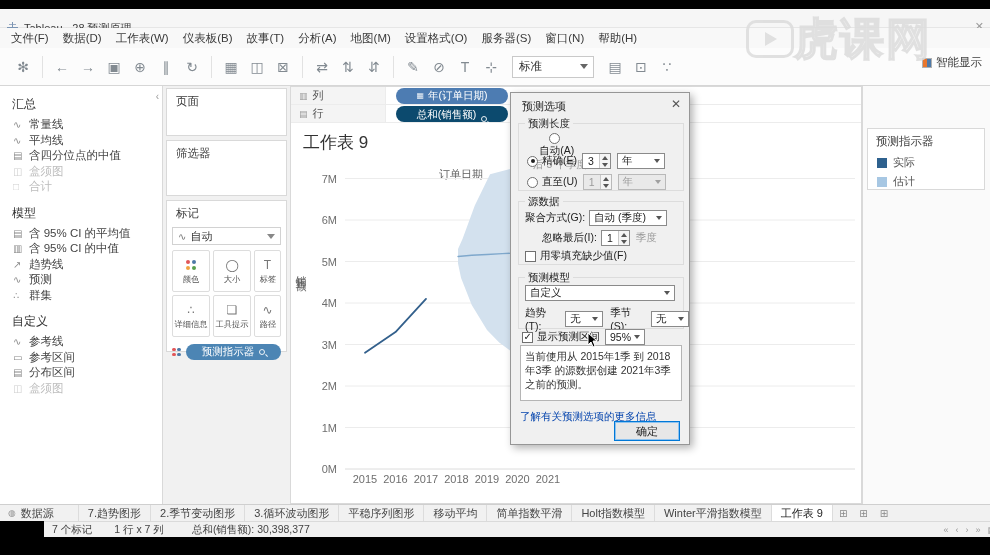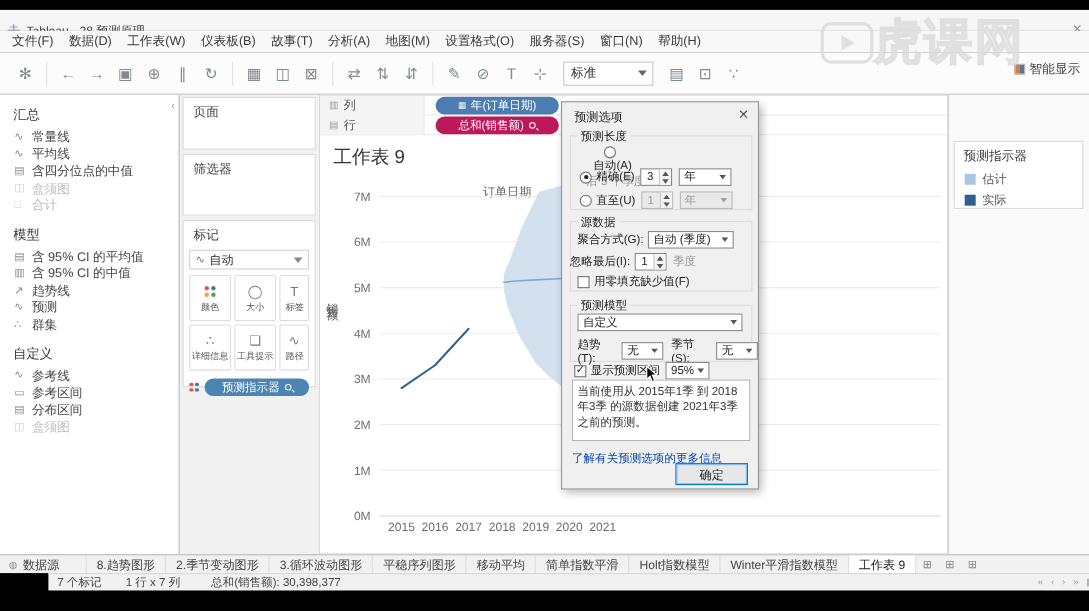--- a/index.html
+++ b/index.html
@@ -76,21 +76,21 @@
   .mag { width:6px; height:6px; border:1.2px solid rgba(255,255,255,.9); border-radius:50%; position:relative; margin-left:5px; flex:none; }
   .mag::after { content:""; position:absolute; left:5px; top:5px; width:3px; height:1.2px; background:rgba(255,255,255,.9); transform:rotate(45deg); }
 
   
   #worksheet { left:290px; top:86px; width:572px; height:418px; background:#fff; border:1px solid #d9d9d9; }
   .shelf-row { height:18px; border-bottom:1px solid #ececec; display:flex; align-items:center; }
   .shelf-label { width:95px; font-size:11px; color:#555; padding-left:8px; display:flex; align-items:center; background:#f4f4f4; height:100%; border-right:1px solid #ececec; }
   .shelf-label .sic { font-size:9px; color:#9a9a9a; margin-right:5px; }
   .shelf-pill { width:112px; margin-left:0; }
   #col-pill { background:#4d7cb2; }
-  #row-pill { background:#be185d; }
+  #row-pill { background:#0c4a6e;align-items:flex-end; }
   .pill .pic { font-size:8px; margin-right:4px; opacity:.9; }
   #sheet-title { left:12px; top:44px; font-size:17px; color:#333; }
   #x-axis-header { left:110px; top:80px; width:120px; text-align:center; font-size:11px; color:#606060; }
   #y-axis-label { left:2px; top:180px; font-size:11px; color:#606060; writing-mode:vertical-rl; letter-spacing:2px; }
   #chart-svg { left:-2px; top:74px; }
 
   
   #right-panel { left:862px; top:86px; width:128px; height:418px; background:#fafafa; border-left:1px solid #d9d9d9; }
   #legend-card { position:absolute; left:4px; top:42px; width:118px; height:62px; background:#fff; border:1px solid #d9d9d9; }
   #legend-title { font-size:11.5px; color:#3c3c3c; padding:5px 0 4px 8px; }
@@ -384,26 +384,26 @@
         <polyline points="76,191.8 106.5,171.05 137,137.85000000000002" fill="none" stroke="#33608c" stroke-width="1.8" stroke-linejoin="round" stroke-linecap="round"></polyline>
         <polyline points="169.0249999999986,95.51999999999998 182.75,94.27499999999998 198,93.445 213.25,92.61499999999998 223.92499999999723,92.19999999999999" fill="none" stroke="#7fa8cc" stroke-width="1.4" stroke-linejoin="round" stroke-linecap="round"></polyline>
       </svg>
   </div>
 
   <div id="right-panel" class="abs">
     <div id="legend-card">
       <div id="legend-title">预测指示器</div>
       <div id="legend-entries">
           <div class="legend-entry">
+            <span class="legend-swatch" style="background: rgb(46, 97, 142);"></span>
+            <span>实际</span>
+          </div>
+          <div class="legend-entry">
             <span class="legend-swatch" style="background: rgb(167, 199, 227);"></span>
             <span>估计</span>
-          </div>
-          <div class="legend-entry">
-            <span class="legend-swatch" style="background: rgb(46, 97, 142);"></span>
-            <span>实际</span>
           </div>
         </div>
     </div>
   </div>
 
   <div id="dialog" class="abs">
     <div id="dlg-title">预测选项</div>
     <div id="dlg-close">✕</div>
 
     <div class="grp" style="top:30px; height:68px;">
@@ -448,21 +448,21 @@
     <div class="grp" style="top:108px; height:64px;">
       <span class="grp-legend">源数据</span>
     </div>
     <div class="drow" style="left:14px; top:117px;">
       <span>聚合方式(G):</span>
       <span class="dd" style="margin-left:4px; width:78px">
         <span>自动 (季度)</span>
           <span class="caret"></span>
       </span>
     </div>
-    <div class="drow" style="left:7px; top:137px;">
+    <div class="drow" style="left:31px; top:137px;">
       <span>忽略最后(I):</span>
       <span class="spin" style="margin-left:4px">
         <span class="sv">1</span>
         <span class="sb">
             <i class="tri-u"></i>
             <i class="tri-d"></i>
           </span>
       </span>
       <span class="gray-txt" style="margin-left:6px">季度</span>
     </div>
@@ -509,21 +509,21 @@
     <div id="dlg-link">了解有关预测选项的更多信息</div>
     <div id="dlg-ok">确定</div>
   </div>
 
   <div id="tab-bar" class="abs">
     <div id="ds-tab">
       <span class="dsic">◍</span>
       <span>数据源</span>
     </div>
     <div id="sheet-tabs" style="display:flex">
-        <div class="sheet-tab">8.趋势图形</div>
+        <div class="sheet-tab">7.趋势图形</div>
         <div class="sheet-tab">2.季节变动图形</div>
         <div class="sheet-tab">3.循环波动图形</div>
         <div class="sheet-tab">平稳序列图形</div>
         <div class="sheet-tab">移动平均</div>
         <div class="sheet-tab">简单指数平滑</div>
         <div class="sheet-tab">Holt指数模型</div>
         <div class="sheet-tab">Winter平滑指数模型</div>
         <div class="sheet-tab active">工作表 9</div>
         <span class="newtab-ic">⊞</span>
         <span class="newtab-ic">⊞</span>

